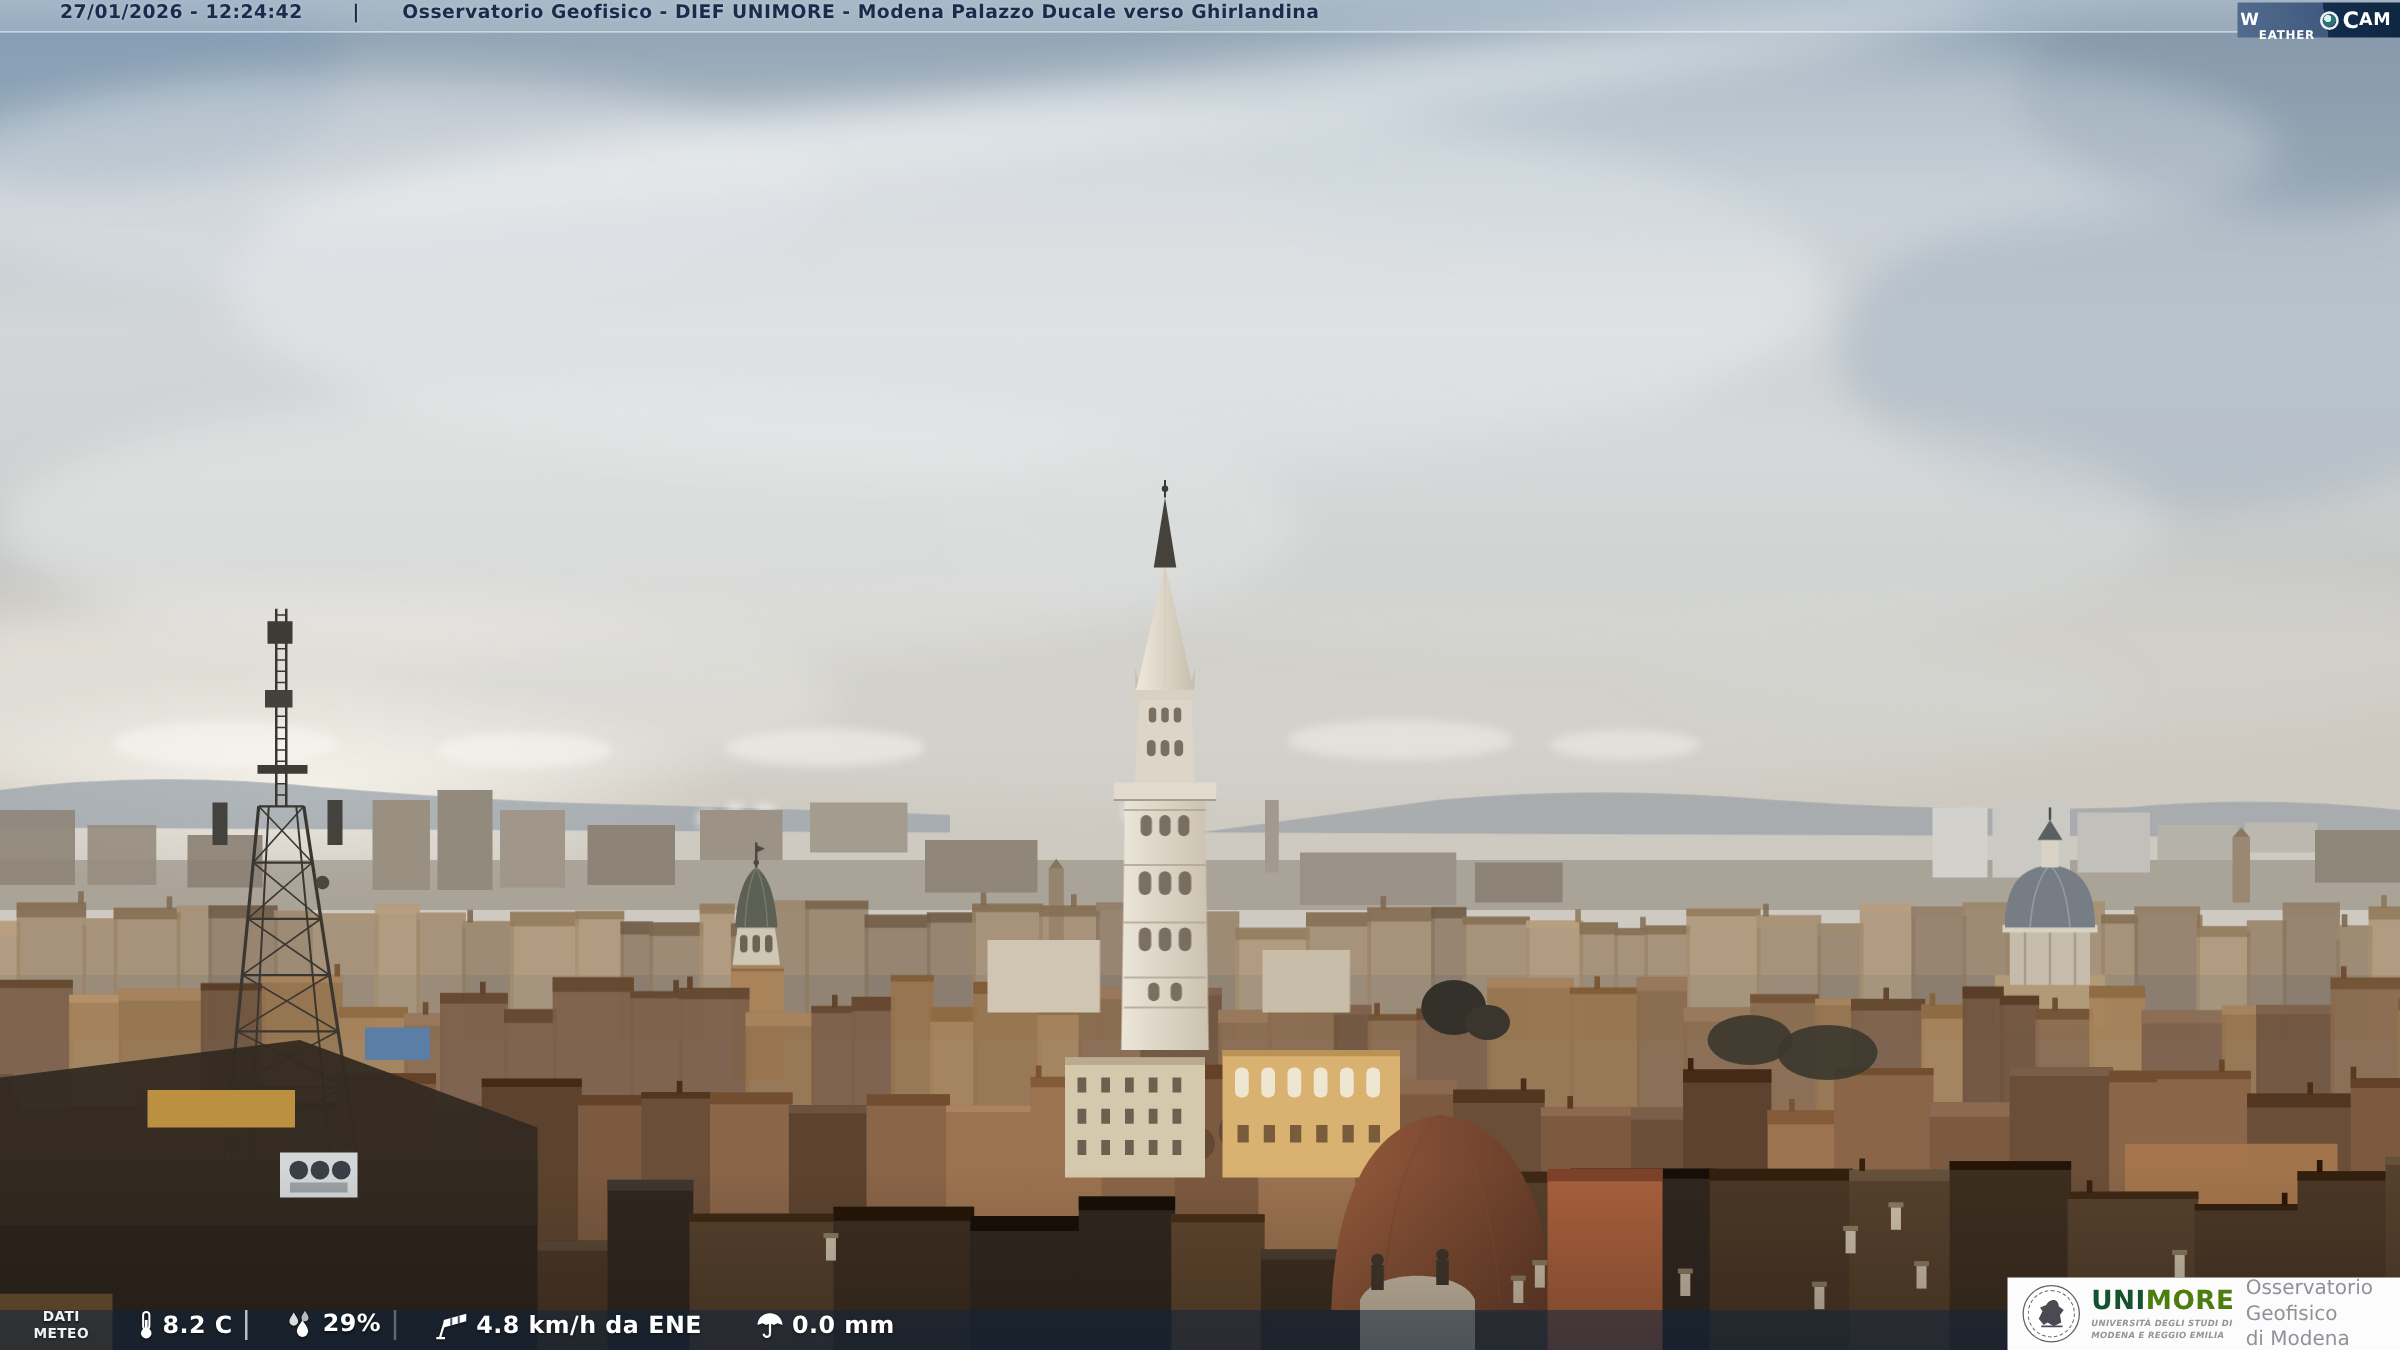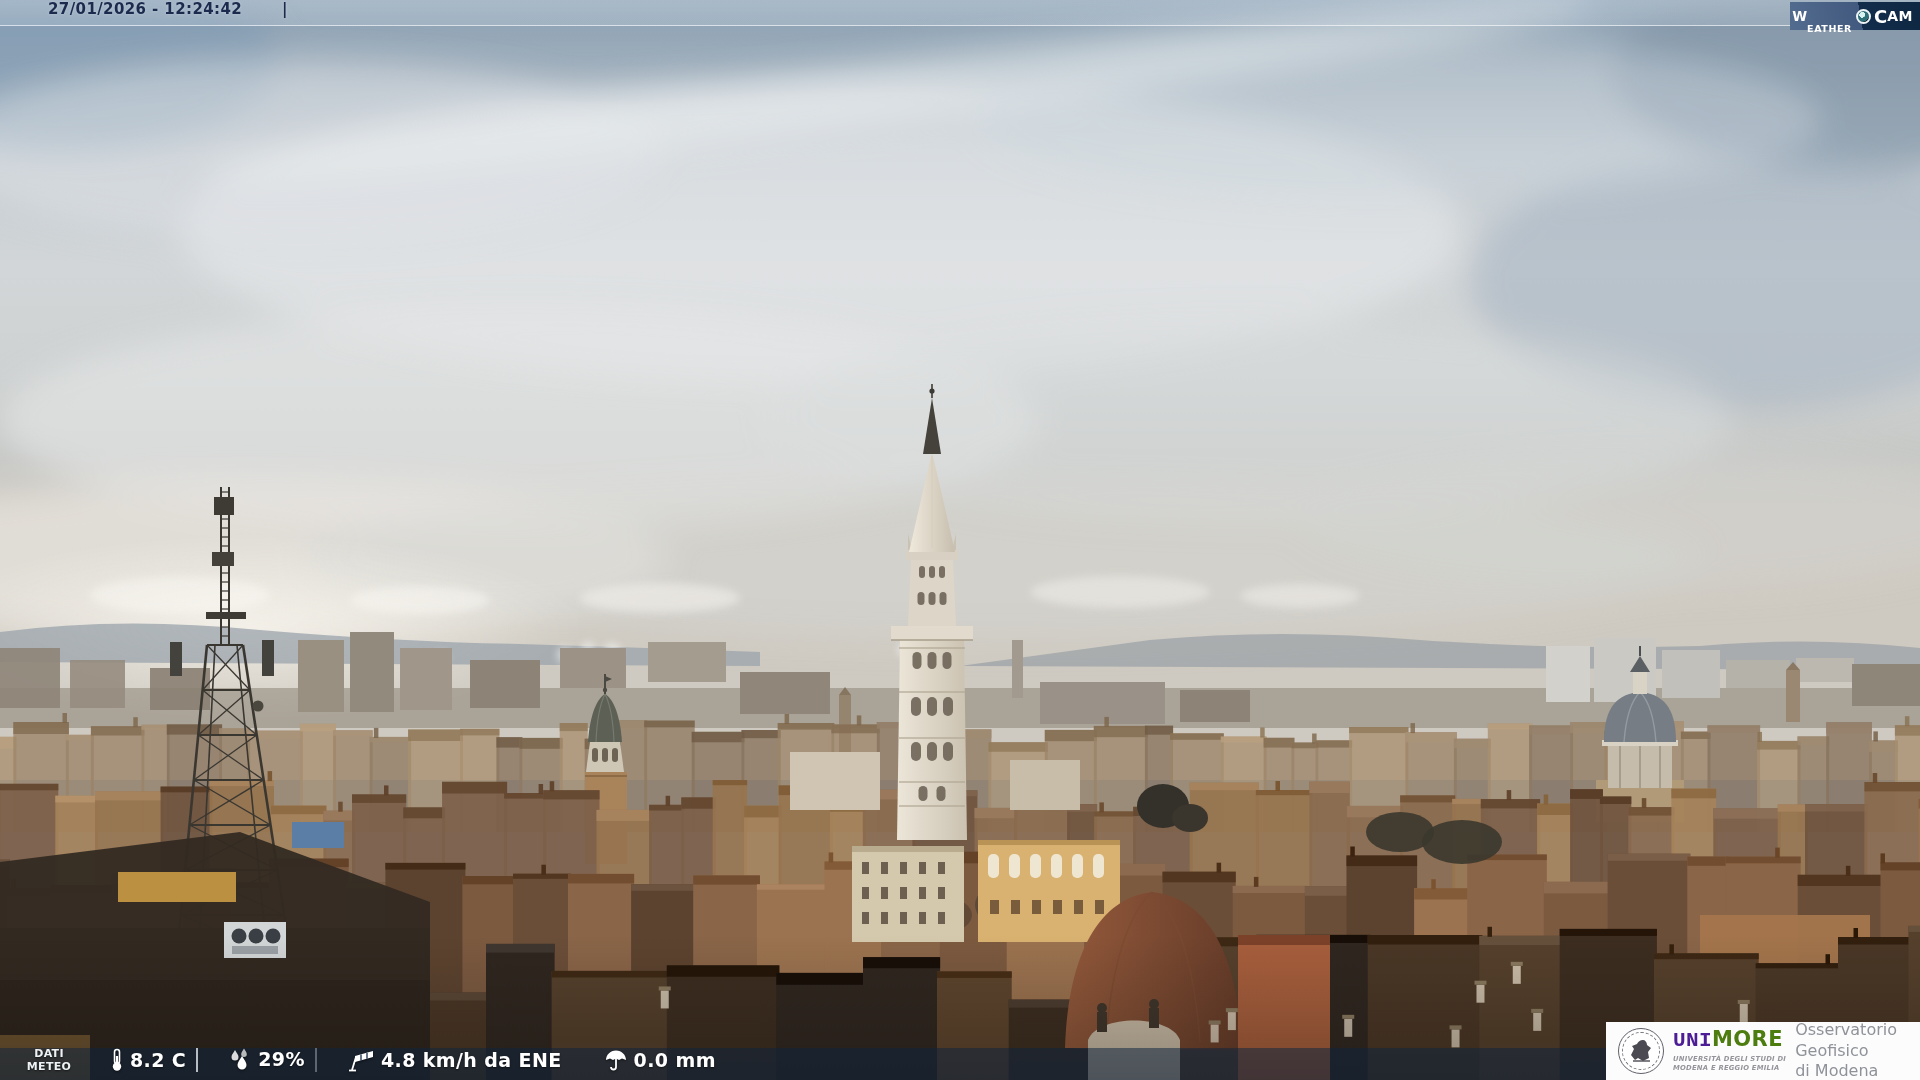--- a/index.html
+++ b/index.html
@@ -44,21 +44,21 @@
 
   
   .unibox{position:absolute;right:0;bottom:0;width:314px;height:58px;background:#fcfcfd;
     display:flex;align-items:center;padding:0 8px 0 12px;box-sizing:border-box;gap:9px;}
   .seal{width:44px;height:44px;flex:none;border-radius:50%;border:1px solid #60606a;
     position:relative;background:#fff;}
   .seal::before{content:"";position:absolute;inset:3px;border:1px dashed #73737c;border-radius:50%;}
   .seal svg{position:absolute;inset:0;}
   .brand{flex:none;display:flex;flex-direction:column;}
   .brandline{font-size:21px;font-weight:bold;letter-spacing:.4px;line-height:1;}
-  .brandline .uni{color:#4c1d95;font-family:Liberation Mono, monospace;}
+  .brandline .uni{color:#14532d;}
   .brandline .more{color:#4d7c0f;}
   .sub{font-size:6.8px;font-weight:bold;color:#94949a;letter-spacing:.25px;line-height:1.3;margin-top:4px;font-style:italic;}
   .org{font-size:16px;color:#8f9399;line-height:1.3;}
 </style>
 </head>
 <body>
 
 <svg id="scene" width="1920" height="1080" viewBox="0 0 1920 1080" aria-hidden="true">
   <defs>
     <linearGradient id="skyg" x1="0" y1="0" x2="0" y2="1">
@@ -742,20 +742,21 @@
         <rect x="1208.6410312652588" y="1020.446137547493" width="12" height="4" fill="#8a7a60"></rect>
       </g>
   </g>
 
   <rect x="0" y="935" width="1920" height="145" fill="url(#fade)"></rect>
 </svg>
 
 <div class="topbar">
   <span class="dt">27/01/2026 - 12:24:42</span>
   <span class="sep">|</span>
+  <span class="title">Osservatorio Geofisico - DIEF UNIMORE - Modena Palazzo Ducale verso Ghirlandina</span>
 </div>
 
 <div class="wcam">
   <span class="w1">W</span>
     <span class="w2">EATHER</span>
   <span class="lens"></span>
   <span class="c1">C</span>
     <span class="c2">AM</span>
 </div>
 

